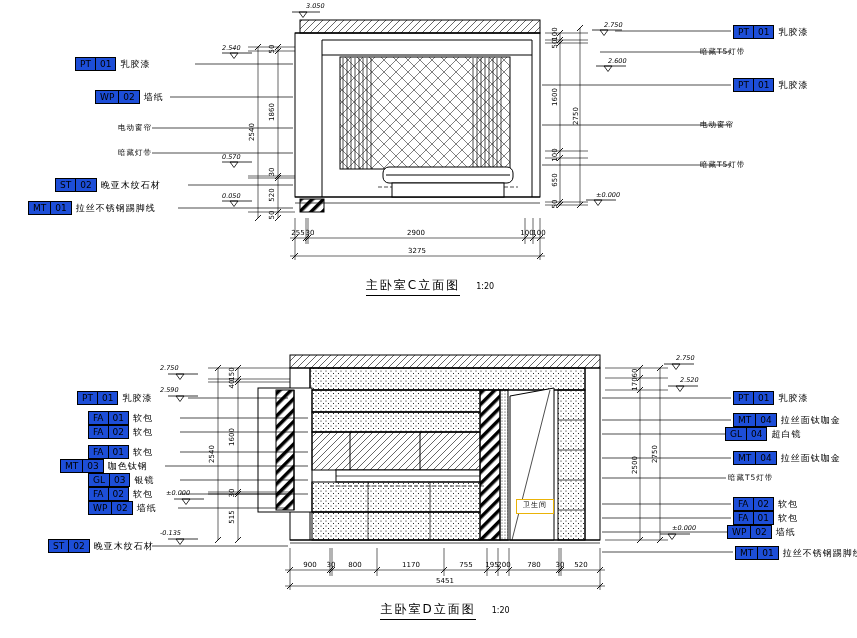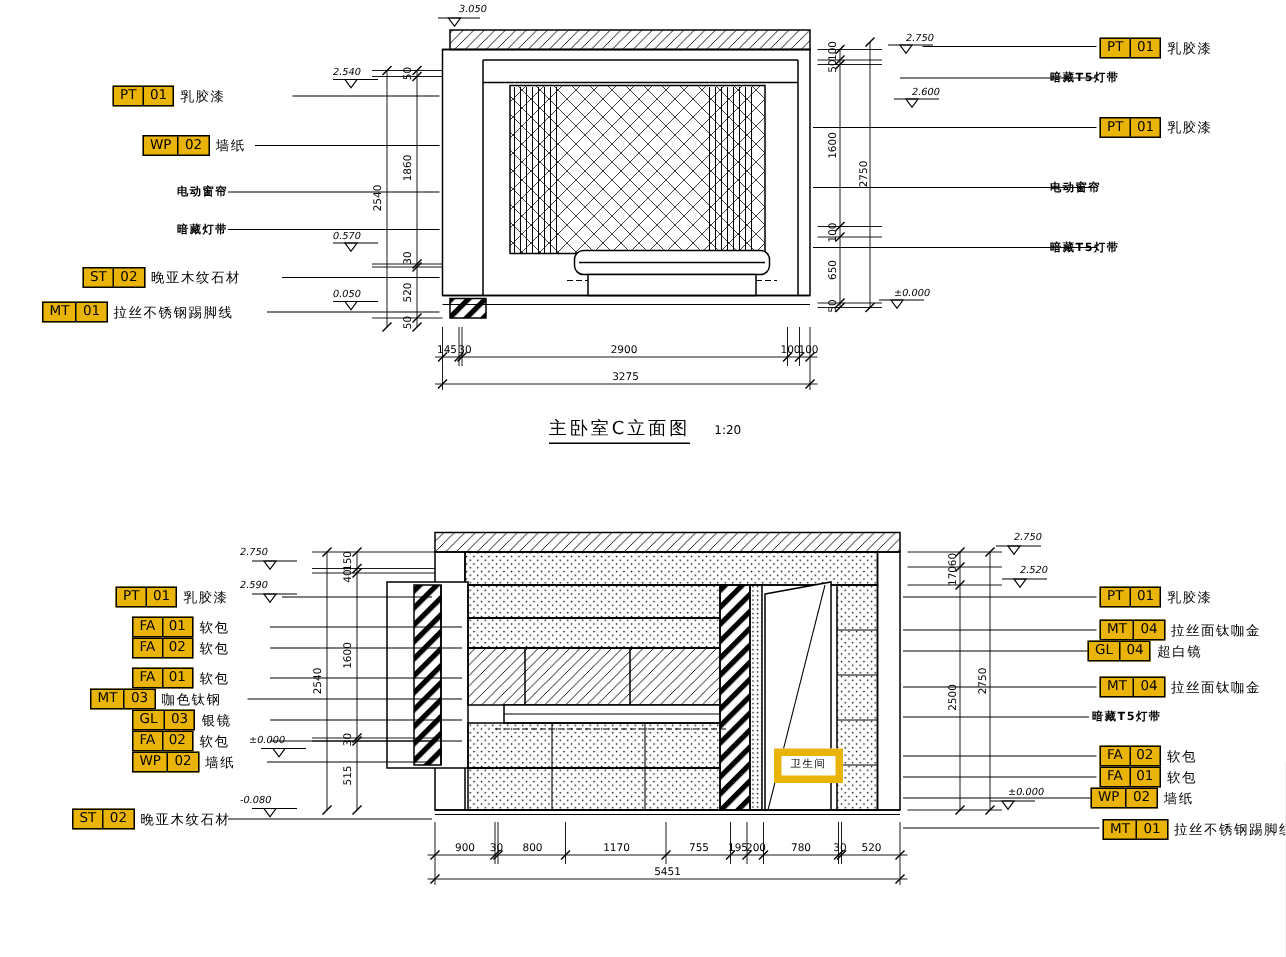--- a/index.html
+++ b/index.html
@@ -1,31 +1,31 @@
 <!DOCTYPE html>
 <html><head>
 <meta charset="utf-8">
 <style>
   html,body{margin:0;padding:0;background:#e8e8e8;}
   #sheet{position:relative;width:857px;height:638px;background:#ffffff;overflow:hidden;
          font-family:"DejaVu Sans","Liberation Sans",sans-serif;color:#000;}
   #linework{position:absolute;left:0;top:0;}
   .tagrow{position:absolute;display:flex;align-items:center;white-space:nowrap;}
-  .tagbox{display:inline-flex;border:1px solid #000;height:12px;align-items:center;background:#eab308;}
+  .tagbox{display:inline-flex;border:1px solid #000;height:12px;align-items:center;background:#1d4ed8;}
   .tagbox .cell{display:inline-block;padding:0 4px;font-size:9px;line-height:12px;}
   .tagbox .cell+.cell{border-left:1px solid #000;}
   .tagtext{font-size:9px;margin-left:4px;letter-spacing:1px;}
-  .note{position:absolute;font-size:7.5px;white-space:nowrap;letter-spacing:1px;font-weight:bold;}
+  .note{position:absolute;font-size:7.5px;white-space:nowrap;letter-spacing:1px;}
   .dimh{position:absolute;font-size:7px;transform:translateX(-50%);white-space:nowrap;}
   .dimv{position:absolute;font-size:7px;transform:translate(-50%,-50%) rotate(-90deg);white-space:nowrap;}
   .mk{position:absolute;font-size:6.5px;white-space:nowrap;font-style:italic;}
   .viewtitle{position:absolute;width:170px;text-align:center;white-space:nowrap;}
   .viewtitle .t{font-size:12px;letter-spacing:2px;border-bottom:1.5px solid #000;padding-bottom:3px;}
   .viewtitle .s{font-size:8px;margin-left:16px;}
-  .doorlabel{position:absolute;border:5px solid #eab308;font-size:7px;text-align:center;
+  .doorlabel{position:absolute;border:1px solid #eab308;font-size:7px;text-align:center;
              line-height:11px;background:#fff;letter-spacing:1px;}
 </style>
 </head>
 <body>
 
 <div id="sheet">
 
 <svg id="linework" width="857" height="638" viewBox="0 0 857 638">
   <defs>
     <pattern id="pDiag" width="7" height="7" patternUnits="userSpaceOnUse">
@@ -372,21 +372,21 @@
 <div class="tagrow" style="left:733px;top:78px">
   <span class="tagbox">
         <span class="cell">PT</span>
         <span class="cell">01</span>
       </span>
   <span class="tagtext">乳胶漆</span>
 </div>
 <div class="note" style="left:700px;top:120px">电动窗帘</div>
 <div class="note" style="left:700px;top:160px">暗藏T5灯带</div>
 
-<div class="dimh" style="left:298px;top:229px">145</div>
+<div class="dimh" style="left:298px;top:229px">255</div>
 <div class="dimh" style="left:310px;top:229px">30</div>
 <div class="dimh" style="left:416px;top:229px">2900</div>
 <div class="dimh" style="left:527px;top:229px">100</div>
 <div class="dimh" style="left:539px;top:229px">100</div>
 <div class="dimh" style="left:417px;top:247px">3275</div>
 <div class="dimv" style="left:272px;top:49px">50</div>
 <div class="dimv" style="left:272px;top:112px">1860</div>
 <div class="dimv" style="left:272px;top:172px">30</div>
 <div class="dimv" style="left:272px;top:195px">520</div>
 <div class="dimv" style="left:272px;top:215px">50</div>
@@ -553,19 +553,22 @@
 <div class="dimv" style="left:232px;top:517px">515</div>
 <div class="dimv" style="left:212px;top:454px">2540</div>
 <div class="dimv" style="left:635px;top:373px">60</div>
 <div class="dimv" style="left:635px;top:384px">170</div>
 <div class="dimv" style="left:635px;top:465px">2500</div>
 <div class="dimv" style="left:655px;top:454px">2750</div>
 
 <div class="mk" style="left:160px;top:364px">2.750</div>
 <div class="mk" style="left:160px;top:386px">2.590</div>
 <div class="mk" style="left:166px;top:489px">±0.000</div>
-<div class="mk" style="left:160px;top:529px">-0.080</div>
+<div class="mk" style="left:160px;top:529px">-0.135</div>
 <div class="mk" style="left:676px;top:354px">2.750</div>
 <div class="mk" style="left:680px;top:376px">2.520</div>
 <div class="mk" style="left:672px;top:524px">±0.000</div>
 
+<div class="viewtitle" style="left:360px;top:598px">
+  <span class="t">主卧室D立面图</span><span class="s">1:20</span>
+</div>
 
 </div>
 
 </body></html>

